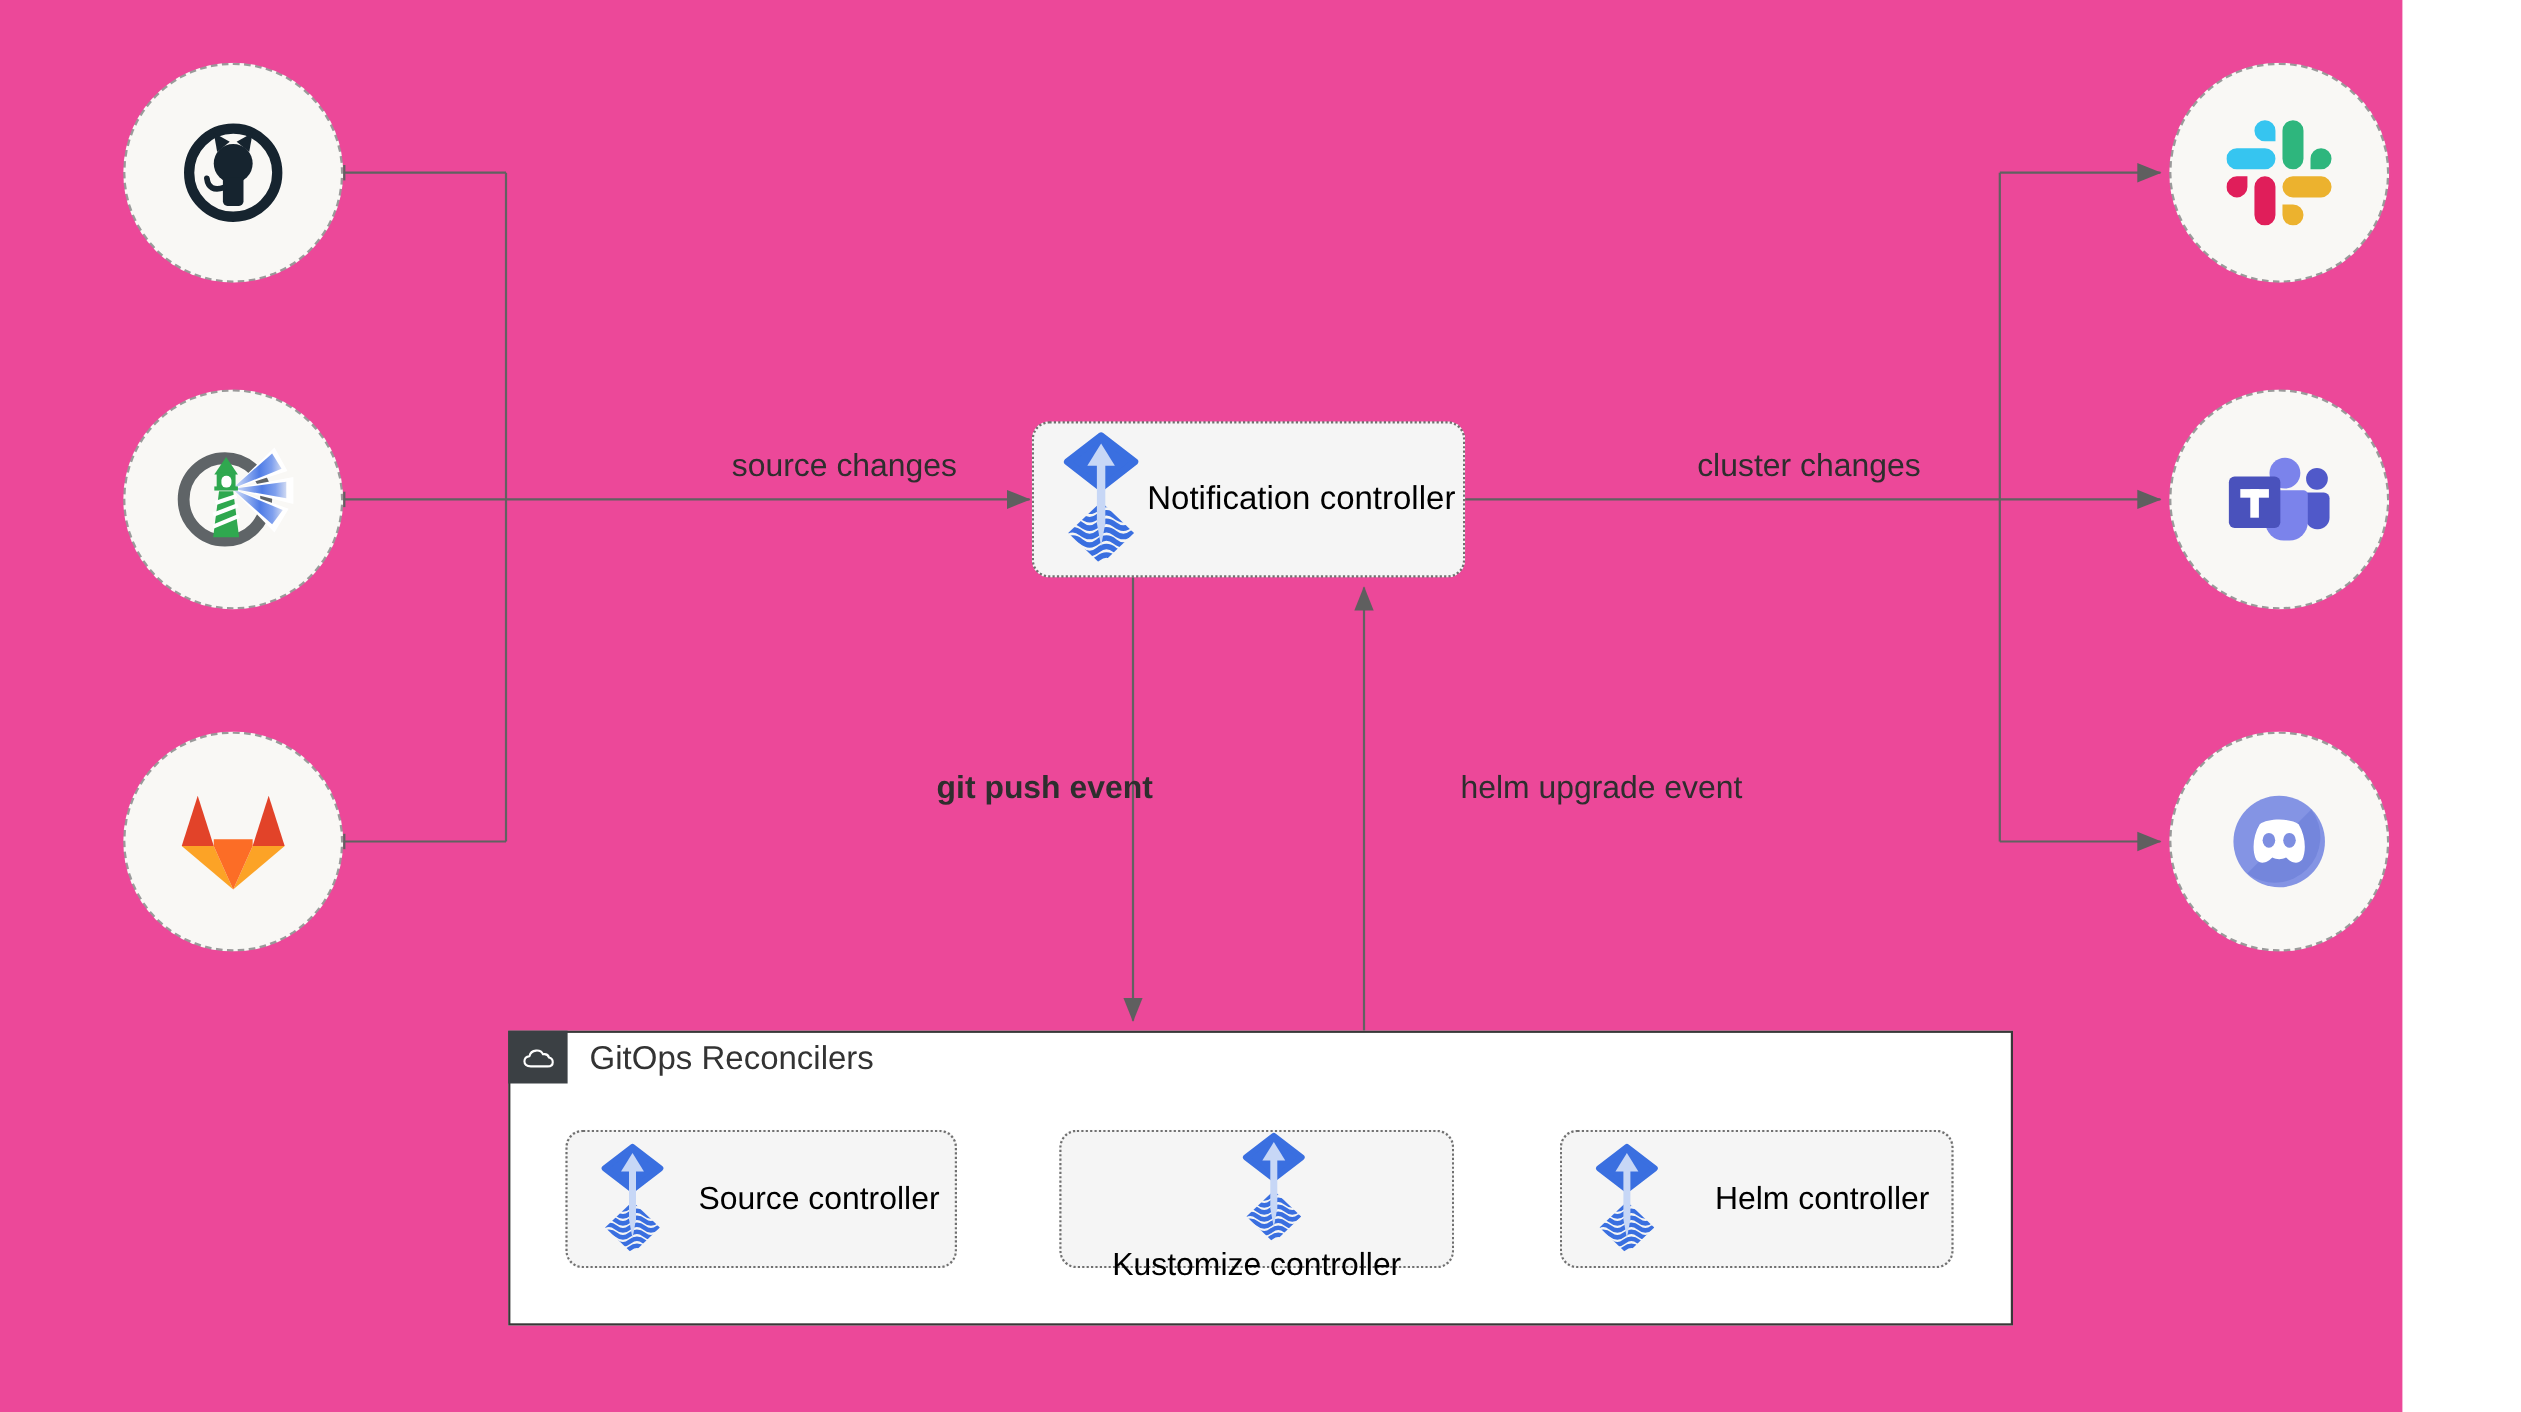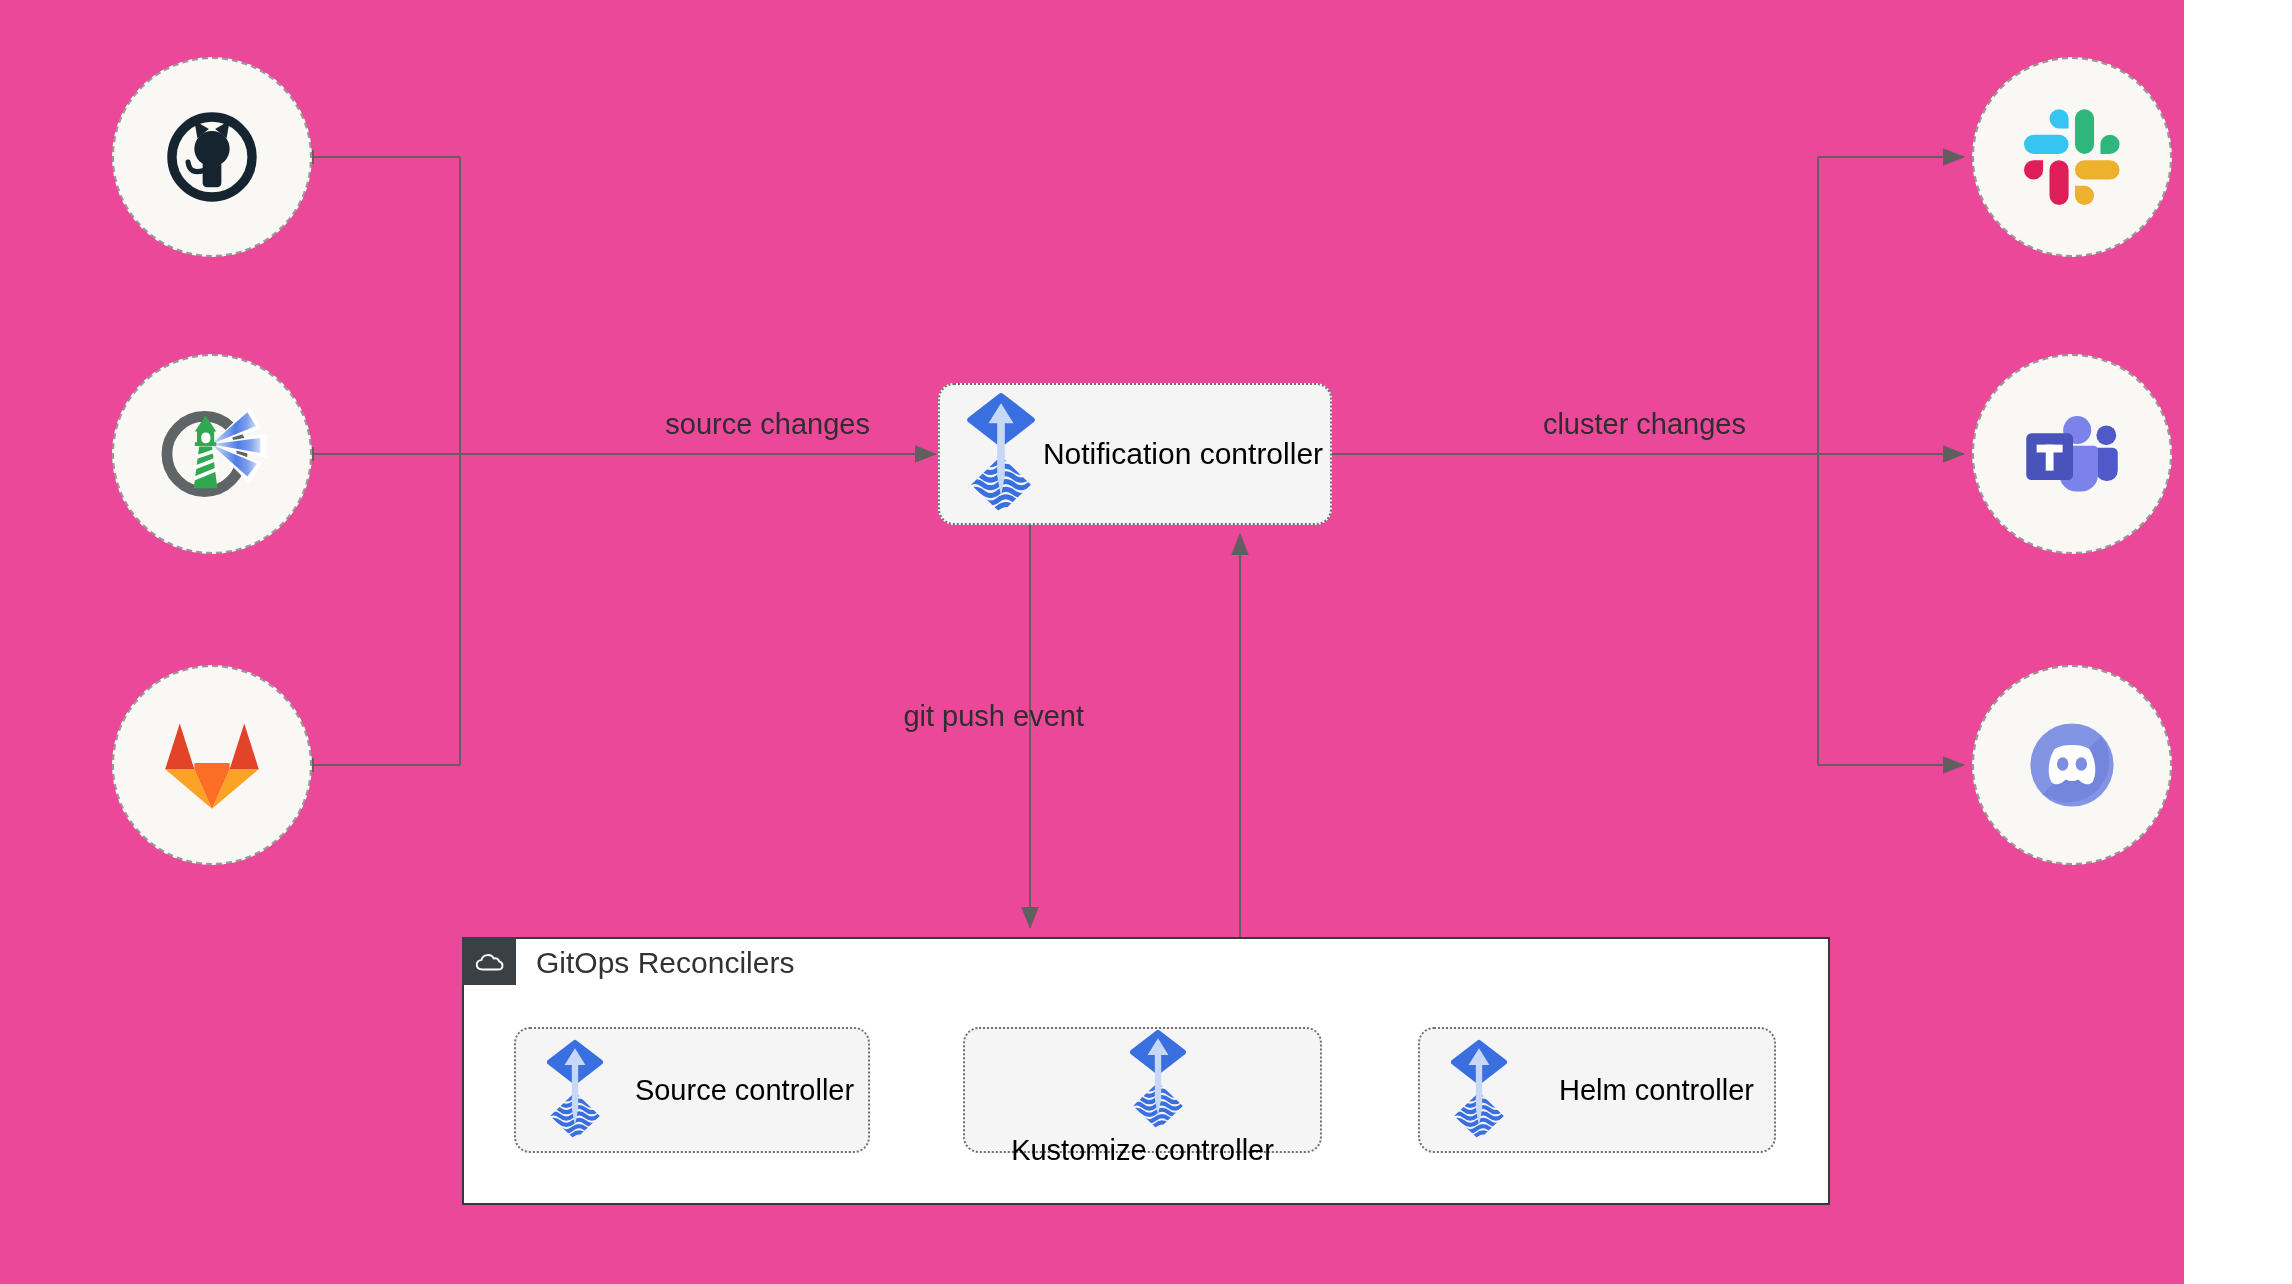--- a/index.html
+++ b/index.html
@@ -181,21 +181,22 @@
 
   <div class="ctrl-box notif" style="left:938px;top:383px;width:394px;height:142px;">
     <svg class="flux-icon" width="70" height="124" viewBox="0 0 100 178">
         <use href="#flux-sym"></use>
       </svg>
     <div class="ctrl-label">Notification controller</div>
   </div>
 
   <div class="edge-label" style="left:530px;top:404px;">source changes</div>
   <div class="edge-label" style="left:1406px;top:404px;">cluster changes</div>
-  <div class="edge-label" style="left:744px;top:696px;">git push event</div>
+  <div class="edge-label" style="left:708px;top:696px;font-weight:bold;">git push event</div>
+  <div class="edge-label" style="left:1244px;top:696px;">helm upgrade event</div>
 
   <div class="container-box">
     <div class="container-badge">
       <svg width="38" height="34" viewBox="0 0 90 80">
         <path d="M30,60 Q16,60 16,49 Q16,39 27,38 Q29,27 41,26 Q52,25 56,34 Q66,32 69,41 Q77,43 77,51 Q77,60 66,60 Z" stroke="#ffffff" stroke-width="4.5" fill="none" stroke-linejoin="round"></path>
       </svg>
     </div>
     <div class="container-title">GitOps Reconcilers</div>
   </div>
 

